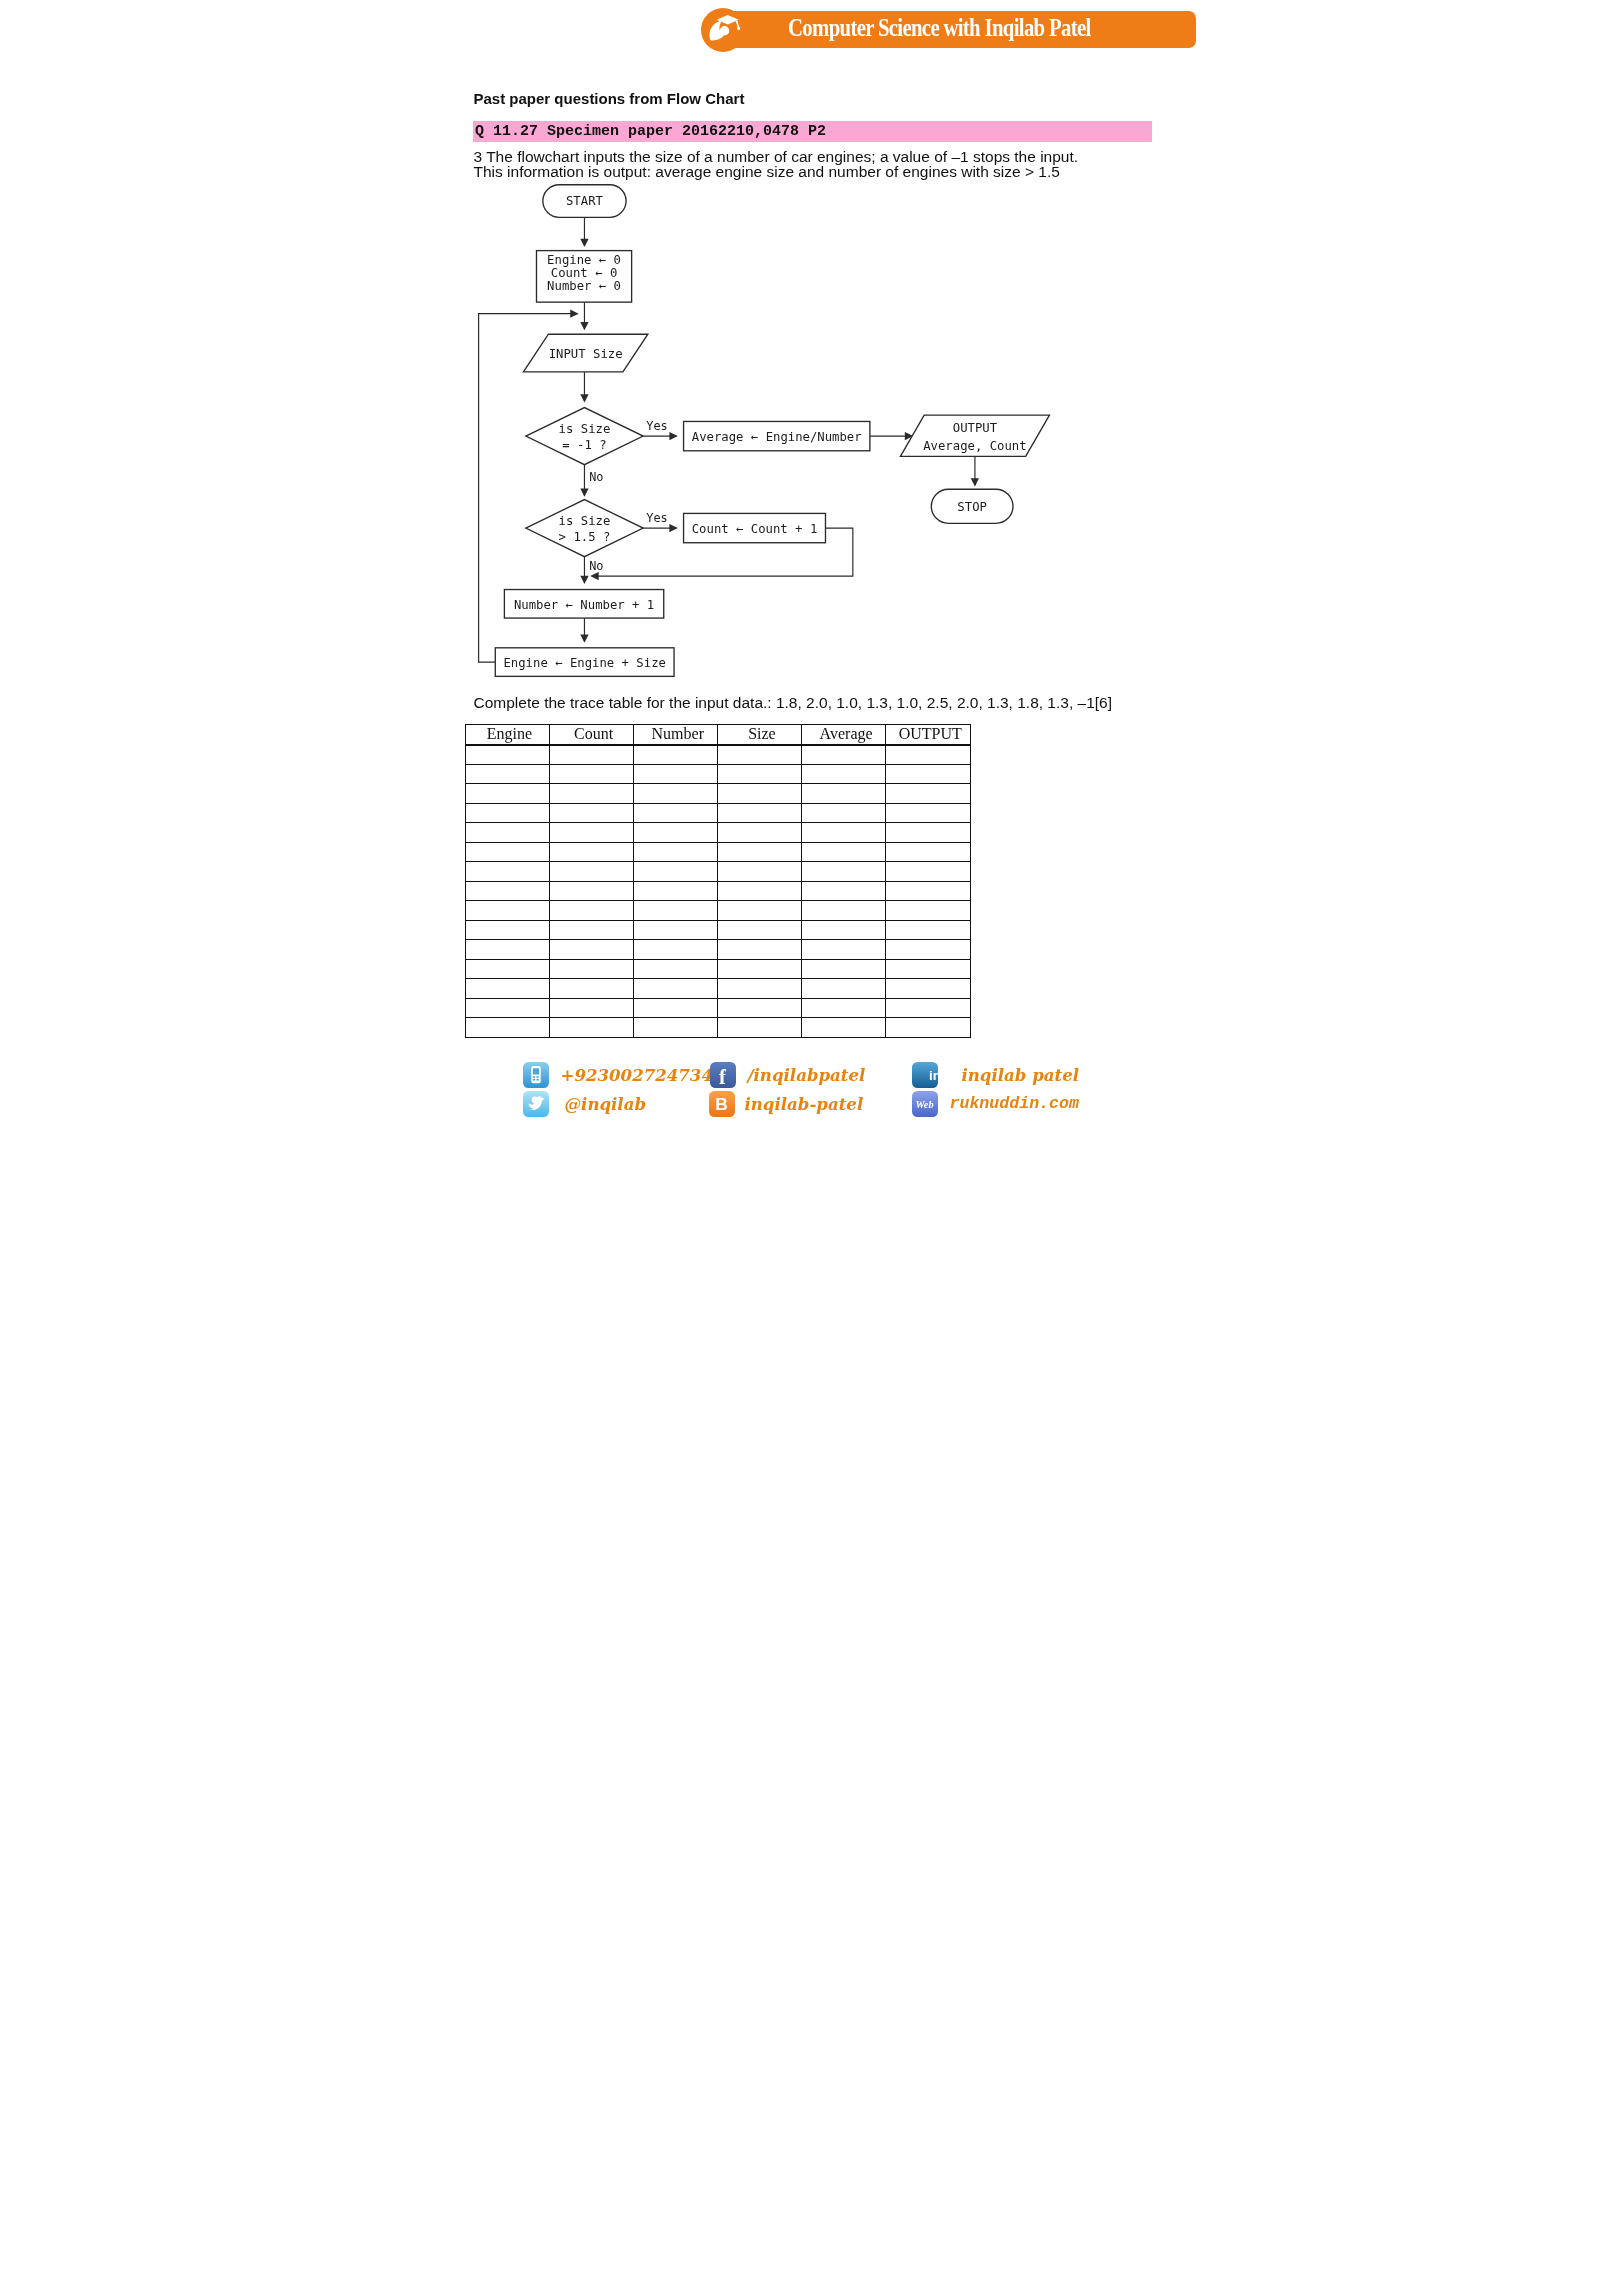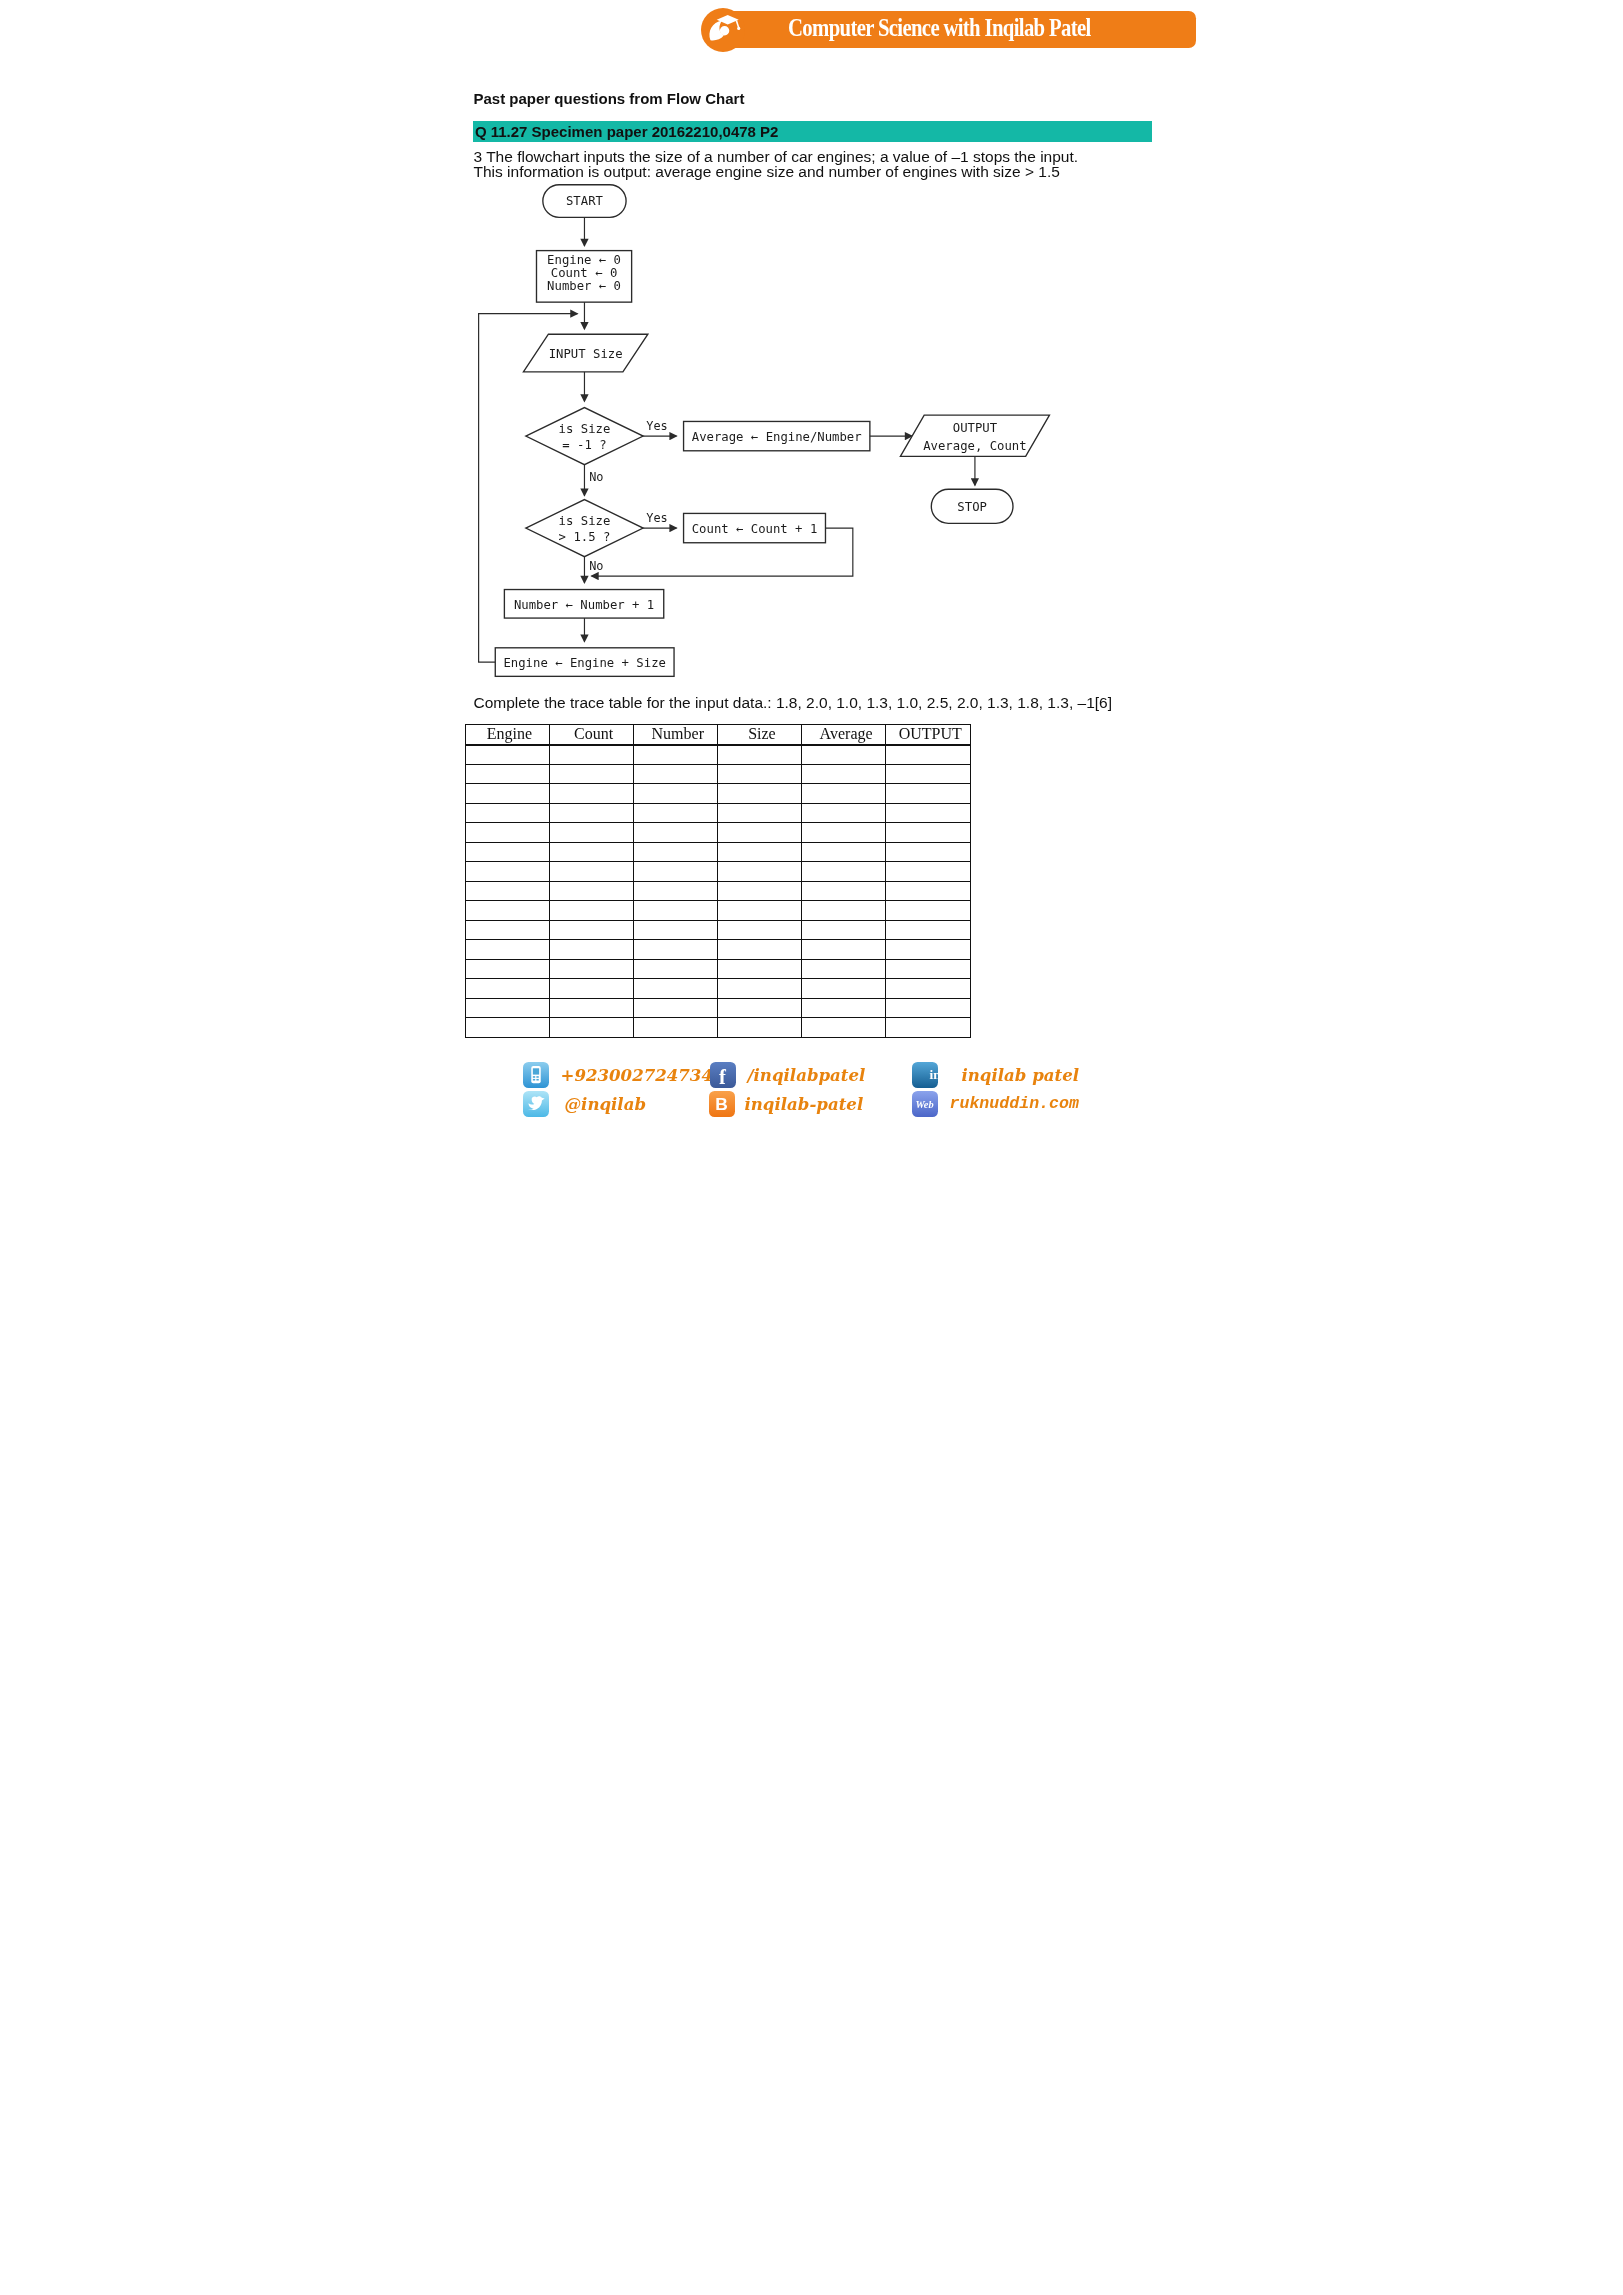--- a/index.html
+++ b/index.html
@@ -10,21 +10,21 @@
   .banner { position:absolute; left:300px; top:3.2px; width:490px; height:37px;
             background:#ef7d17; border-radius:20.6px 8px 8px 20.6px; }
   .banner-logo { position:absolute; left:295px; top:0px; width:44px; height:44px; }
   .brand-text { position:absolute; left:382px; top:5.5px; color:#fff; white-space:nowrap;
                 font-family:"Liberation Serif", serif; font-weight:bold; font-size:25px;
                 transform:scaleX(0.83); transform-origin:left center; letter-spacing:-0.8px; }
 
   
   .doc-title { position:absolute; left:68px; top:82px; font-size:15px; font-weight:bold; color:#111; }
   .q-heading-bar { position:absolute; left:67px; top:113px; width:679px; height:21.4px;
-                   background:#14b8a6; }
+                   background:#f9a8d4;font-family:Liberation Mono, monospace; }
   .q-heading-bar span { display:block; padding:2.4px 0 0 2.4px; font-size:15px; font-weight:bold; color:#111; }
   .q-line { position:absolute; left:68px; width:698px; font-size:15.5px; color:#111; }
   .q-line1 { top:140px; }
   .q-line2 { top:155px; }
 
   
   .flow-svg { position:absolute; left:0; top:0; width:812px; height:1148px; }
   .flow-svg .shape { fill:#ffffff; stroke:#2b2b2b; stroke-width:1.7px; }
   .flow-svg .wire  { fill:none; stroke:#2b2b2b; stroke-width:1.5px; }
   .flow-svg text { font-family:"DejaVu Sans Mono","Liberation Mono",monospace;
@@ -297,21 +297,21 @@
         </svg>
     </div>
     <div class="f-label" style="left:155px; top:1057px;">+923002724734</div>
 
     <div class="f-icon ic-facebook" style="left:304px; top:1054px;">
       <div class="ic-glyph" style="font-size:20.6px; padding-top:4.8px;">f</div>
     </div>
     <div class="f-label" style="left:342px; top:1057px;">/inqilabpatel</div>
 
     <div class="f-icon ic-linkedin" style="left:506px; top:1054px;">
-      <div class="ic-glyph" style="font-family:Liberation Serif, serif; font-size:13.5px;padding-left:21px;">in</div>
+      <div class="ic-glyph" style="font-family:Liberation Sans, sans-serif; font-size:13.5px;padding-left:21px;">in</div>
     </div>
     <div class="f-label" style="left:556px; top:1057px;">inqilab patel</div>
 
     <div class="f-icon ic-twitter" style="left:117px; top:1083px;">
       <svg viewBox="0 0 33 33" width="26" height="26">
           <path d="M6 23c9 4 18-2 18-11l3.5-2.5-3.5-.8c-1.3-2.2-4.5-2.8-6.5-.8-2.3-2-6.5-.8-6.5 2.5 0 3 1.3 5 3.5 6-3 1.2-5.2.8-7.5-1 0 4 3 6.3 6.5 7-2.3 1.3-5 1.4-7.5.6z" fill="#fff"></path>
         </svg>
     </div>
     <div class="f-label" style="left:159px; top:1086px;">@inqilab</div>
 

